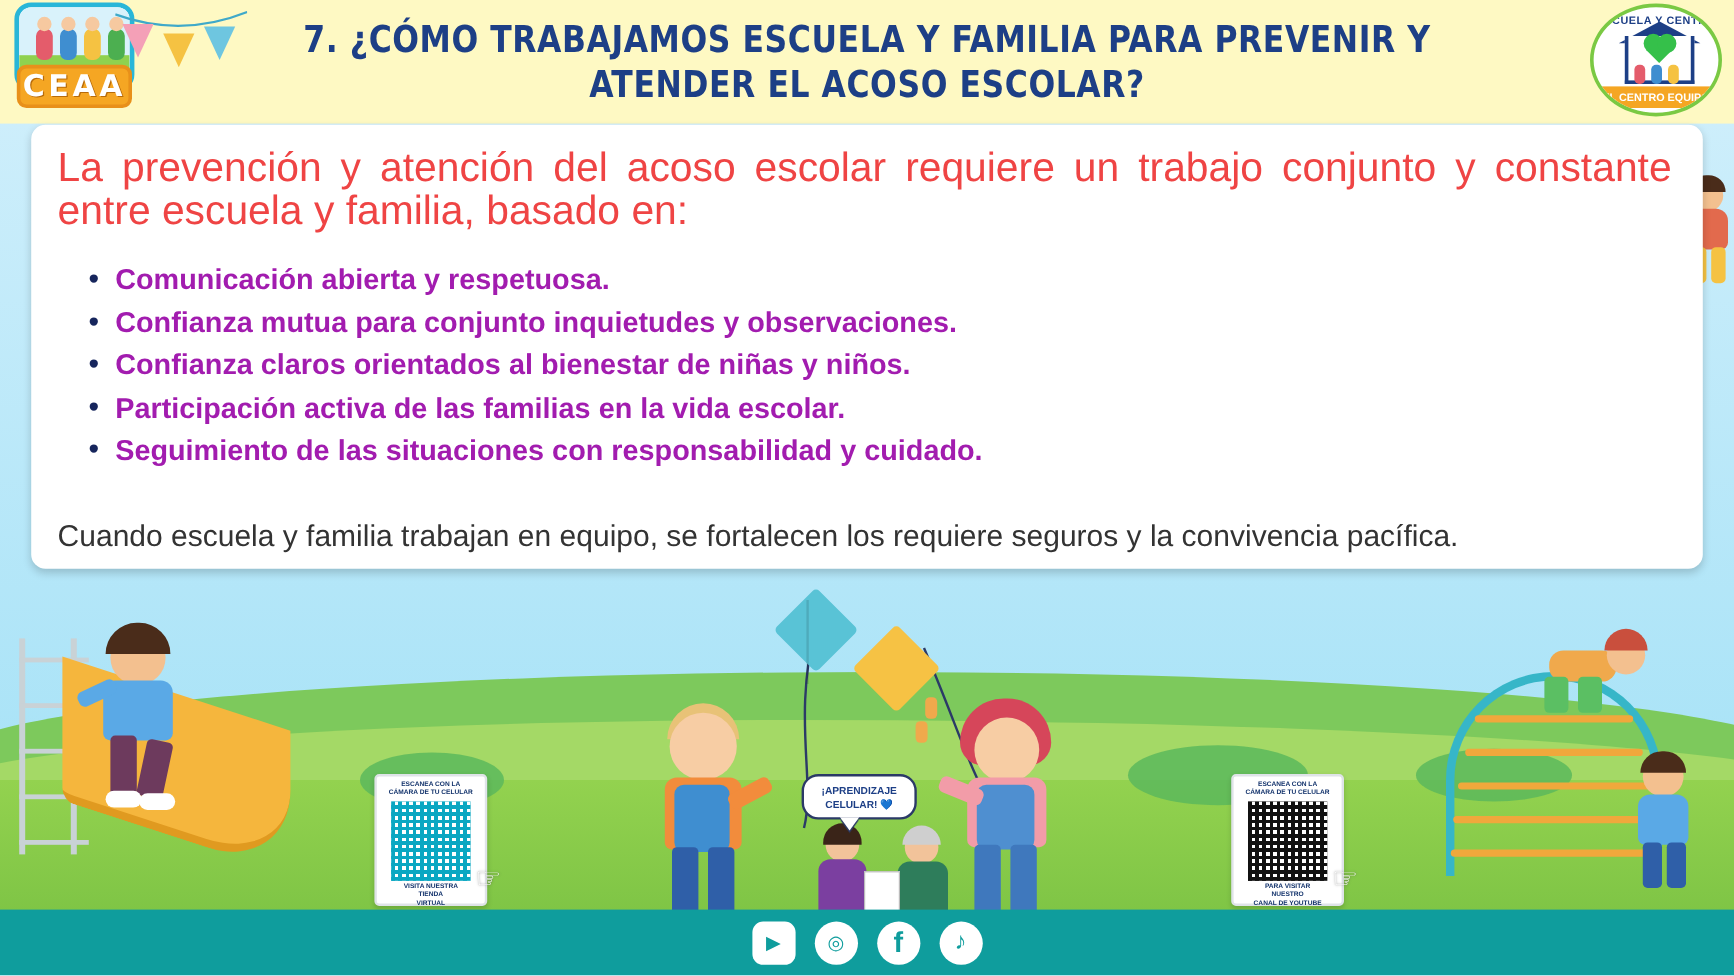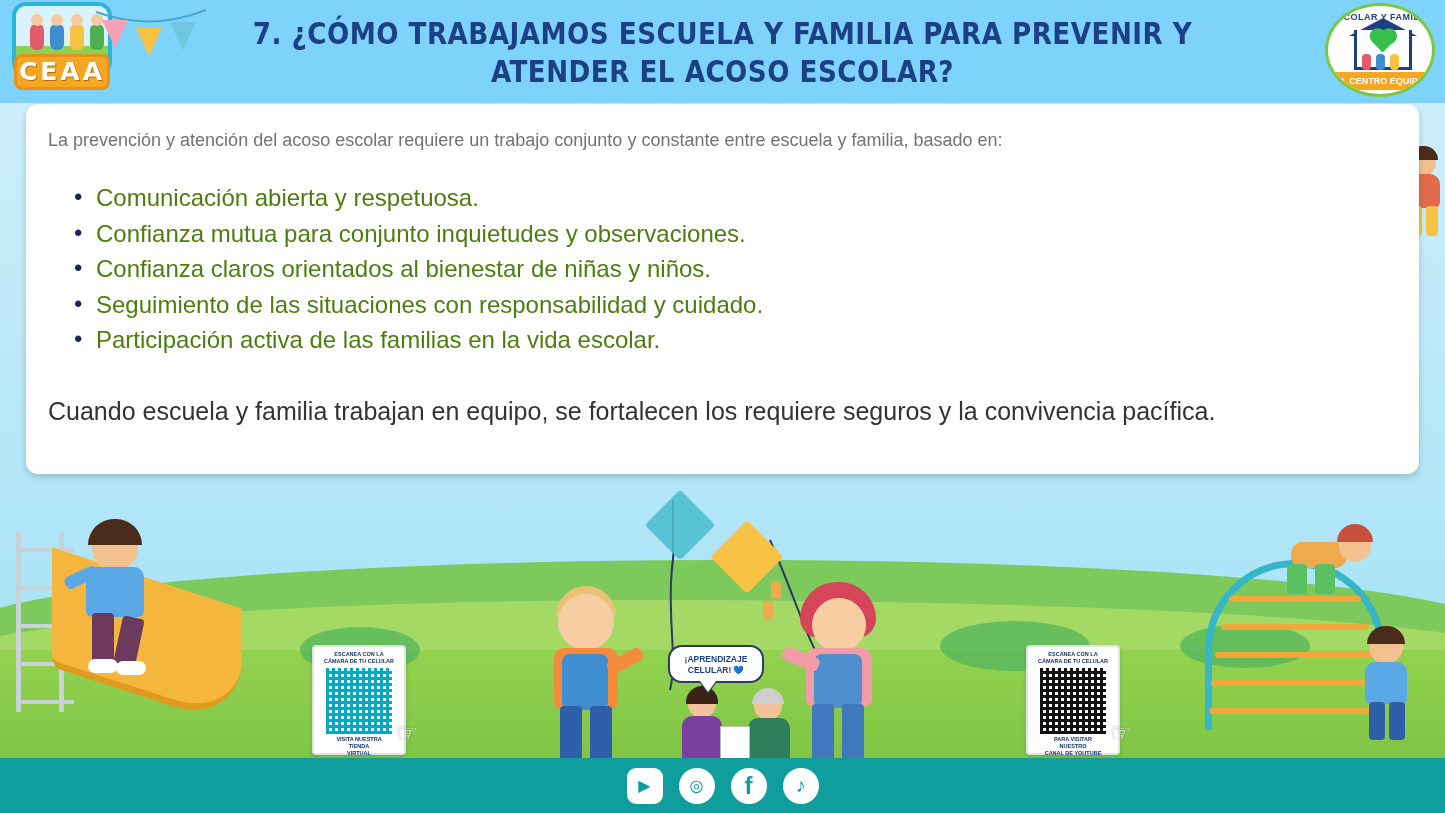--- a/index.html
+++ b/index.html
@@ -34,21 +34,21 @@
   }
   .bush {
     position: absolute; bottom: 120px;
     background: #5cb85c; border-radius: 50%;
     opacity: .85;
   }
 
   
   .header {
     position: absolute; left: 0; top: 0; width: 100%; height: 103px;
-    background: #7dd3fc;
+    background: #fef9c3;
   }
   .title {
     position: absolute; left: 200px; top: 14px; width: 1045px;
     text-align: center;
     color: #1d3f86;
     font-family: "DejaVu Sans", sans-serif;
     font-weight: bold;
     font-size: 31px;
     line-height: 38px;
     letter-spacing: .5px;
@@ -125,27 +125,27 @@
   }
 
   
   .card {
     position: absolute; left: 26px; top: 104px; width: 1393px; height: 370px;
     background: #ffffff; border-radius: 12px;
     box-shadow: 0 3px 7px rgba(0,0,0,.18);
     padding: 18px 26px 10px 22px;
   }
   .intro {
-    color: #737373; font-size: 18px; line-height: 36px;
+    color: #ef4444; font-size: 34px; line-height: 36px;
     text-align: justify; text-justify: inter-word;
   }
   .bullets { margin: 22px 0 0 24px; }
   .bullets li {
     list-style: none; position: relative;
-    color: #4d7c0f; font-weight: normal; font-size: 24px; line-height: 35.5px;
+    color: #a21caf; font-weight: bold; font-size: 24px; line-height: 35.5px;
     padding-left: 24px;
   }
   .bullets li:before {
     content: "•"; position: absolute; left: 2px; top: -1px;
     color: #16255c; font-size: 24px;
   }
   .closing {
     margin-top: 36px; color: #333; font-size: 25px; line-height: 34px;
   }
 
@@ -368,21 +368,21 @@
     <div class="bunting">
       <svg width="110" height="26" style="position:absolute; left:0; top:0;">
         <path d="M0 6 Q 55 26 110 4" stroke="#3fa9c9" stroke-width="2" fill="none"></path>
       </svg>
       <div class="flag" style="left:6px; top:14px; border-top: 28px solid #f4a0b7;"></div>
       <div class="flag" style="left:40px; top:22px; border-top: 28px solid #f5c242;"></div>
       <div class="flag" style="left:74px; top:16px; border-top: 28px solid #6ec6e0;"></div>
     </div>
 
     <div class="logo-right">
-      <div class="lr-top">ESCOLAR Y FAMILIA</div>
+      <div class="lr-top">ESCUELA Y CENTRO</div>
       <div class="roof"></div>
       <div class="house"></div>
       <div class="heart"></div>
       <div class="fig" style="left:34px; background:#e45c6b;"></div>
       <div class="fig" style="left:48px; background:#3f8ed0;"></div>
       <div class="fig" style="left:62px; background:#f5c242;"></div>
       <div class="lr-band">¡EL CENTRO EQUIPO!</div>
     </div>
   </div>
 
@@ -393,22 +393,22 @@
     <div class="p-leg" style="left:2px; top:56px; width:12px; height:30px; background:#f5c242;"></div>
     <div class="p-leg" style="left:18px; top:56px; width:12px; height:30px; background:#f5c242;"></div>
   </div>
 
   <div class="card">
     <p class="intro">La prevención y atención del acoso escolar requiere un trabajo conjunto y constante entre escuela y familia, basado en:</p>
     <ul class="bullets">
       <li>Comunicación abierta y respetuosa.</li>
       <li>Confianza mutua para conjunto inquietudes y observaciones.</li>
       <li>Confianza claros orientados al bienestar de niñas y niños.</li>
+      <li>Participación activa de las familias en la vida escolar.</li>
       <li>Seguimiento de las situaciones con responsabilidad y cuidado.</li>
-      <li>Participación activa de las familias en la vida escolar.</li>
     </ul>
     <p class="closing">Cuando escuela y familia trabajan en equipo, se fortalecen los requiere seguros y la convivencia pacífica.</p>
   </div>
 
   <div class="qr-card" style="left:312px; top:645px;">
     <div class="cap">ESCANEA CON LA</div>
     <div class="cap">CÁMARA DE TU CELULAR</div>
     <div class="qr-img"></div>
     <div class="cap-bottom">VISITA NUESTRA</div>
     <div class="cap-bottom">TIENDA</div>

